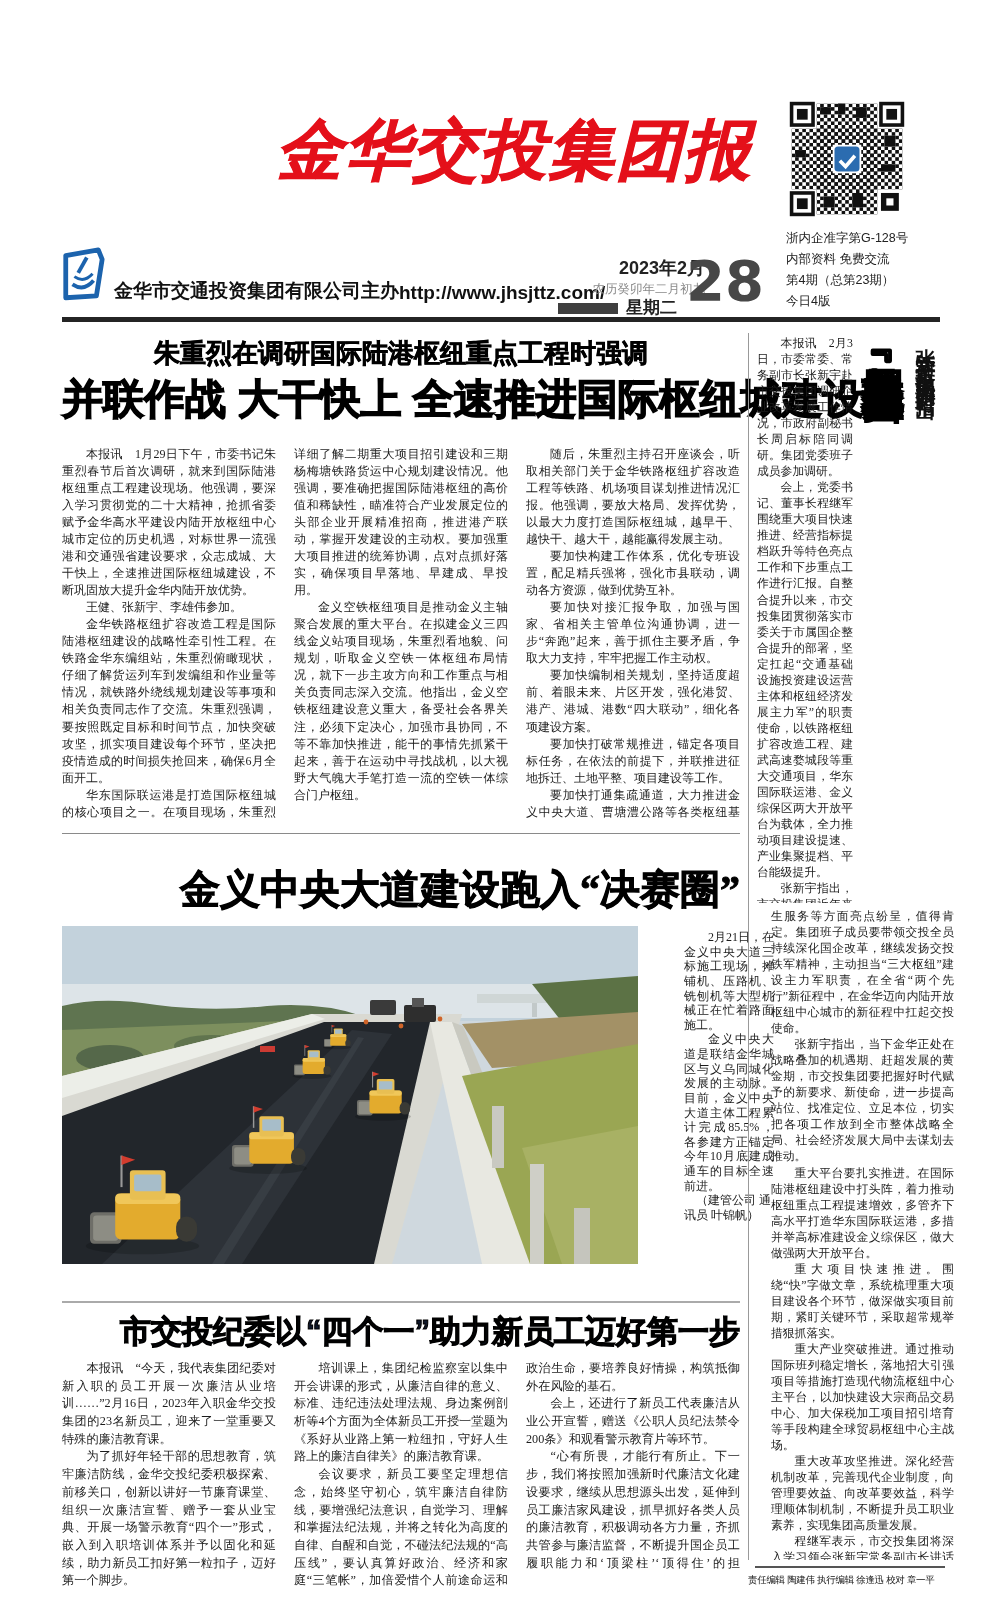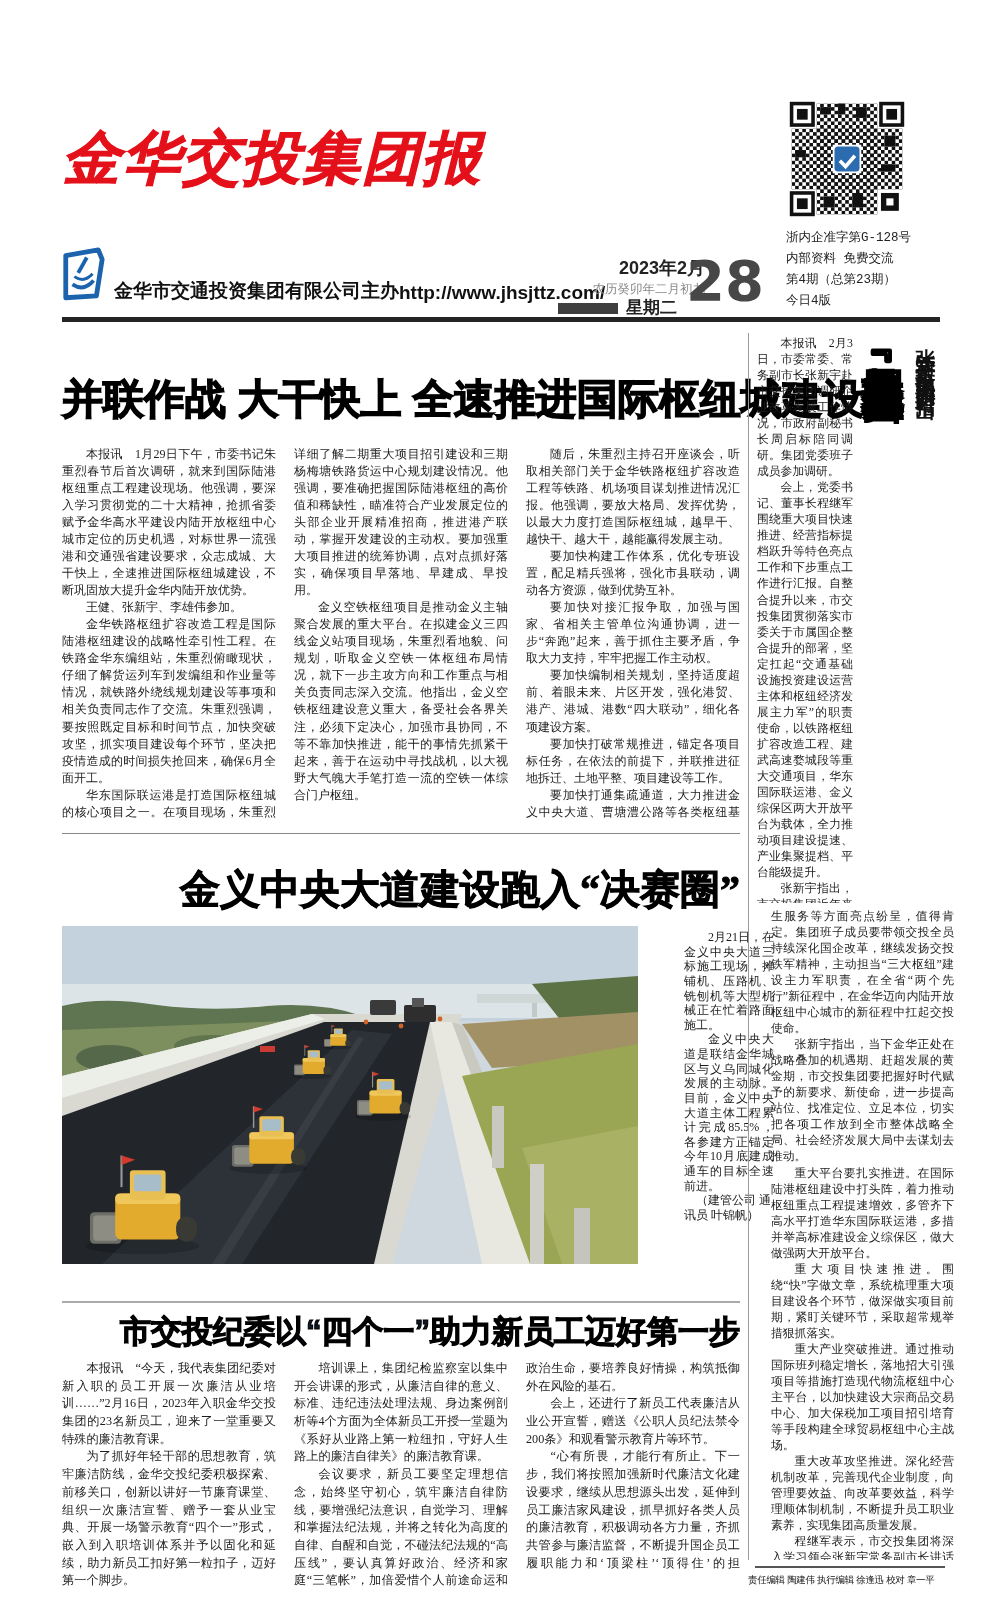--- a/index.html
+++ b/index.html
@@ -4,26 +4,26 @@
 <style>
   html,body{margin:0;padding:0;background:#f2f2f2;}
   .page{
     position:relative;width:1000px;height:1622px;margin:0 auto;background:#ffffff;
     font-family:"Liberation Serif","DejaVu Serif",serif;color:#1c1c1c;overflow:hidden;
   }
   .abs{position:absolute;box-sizing:border-box;}
 
   
   .masthead-title{
-    left:62px;top:84px;width:690px;height:148px;line-height:148px;text-align:left;
+    left:62px;top:76px;width:690px;height:148px;line-height:148px;text-align:right;
     font-family:"DejaVu Serif","Liberation Serif",serif;font-style:italic;font-weight:bold;
-    font-size:58px;color:#e4101a;letter-spacing:2px;-webkit-text-stroke:1px #e4101a;white-space:nowrap;
+    font-size:66px;color:#e4101a;letter-spacing:2px;-webkit-text-stroke:1px #e4101a;white-space:nowrap;
   }
   .qr{left:788px;top:100px;width:118px;height:118px;}
-  .pub-info{left:786px;top:228px;width:160px;font-family:Liberation Mono, monospace;
+  .pub-info{left:786px;top:228px;width:160px;font-family:Liberation Sans, sans-serif;
     font-size:12.5px;line-height:21px;color:#222;}
   .brand-logo{left:60px;top:246px;width:46px;height:56px;}
   .publisher-line{left:114px;top:252px;width:480px;height:52px;display:flex;align-items:flex-end;
     font-family:"Liberation Sans",sans-serif;font-weight:bold;font-size:19px;color:#111;white-space:nowrap;}
   .date-year{left:580px;top:256px;width:125px;text-align:right;font-family:"Liberation Sans",sans-serif;
     font-weight:800;font-size:18px;color:#222;}
   .date-lunar{left:545px;top:281px;width:160px;text-align:right;font-family:"Liberation Sans",sans-serif;
     font-size:12.5px;color:#8a8a8a;}
   .weekday-bar{left:558px;top:303px;width:60px;height:11px;background:#3f3f3f;}
   .date-weekday{left:626px;top:296px;width:80px;font-family:"Liberation Sans",sans-serif;
@@ -151,20 +151,21 @@
     <span>http://www.jhsjttz.com/</span>
   </div>
 
   <div class="abs date-year">2023年2月</div>
   <div class="abs date-lunar">农历癸卯年二月初九</div>
   <div class="abs weekday-bar"></div>
   <div class="abs date-weekday">星期二</div>
   <div class="abs date-day">28</div>
   <div class="abs masthead-rule"></div>
 
+  <div class="abs lead-kicker">朱重烈在调研国际陆港枢纽重点工程时强调</div>
   <div class="abs lead-headline">并联作战 大干快上 全速推进国际枢纽城建设</div>
   <div class="abs lead-body cols">
     
     
     <div style="display:contents"><p>本报讯　1月29日下午，市委书记朱重烈春节后首次调研，就来到国际陆港枢纽重点工程建设现场。他强调，要深入学习贯彻党的二十大精神，抢抓省委赋予金华高水平建设内陆开放枢纽中心城市定位的历史机遇，对标世界一流强港和交通强省建设要求，众志成城、大干快上，全速推进国际枢纽城建设，不断巩固放大提升金华内陆开放优势。</p><p>王健、张新宇、李雄伟参加。</p><p>金华铁路枢纽扩容改造工程是国际陆港枢纽建设的战略性牵引性工程。在铁路金华东编组站，朱重烈俯瞰现状，仔细了解货运列车到发编组和作业量等情况，就铁路外绕线规划建设等事项和相关负责同志作了交流。朱重烈强调，要按照既定目标和时间节点，加快突破攻坚，抓实项目建设每个环节，坚决把疫情造成的时间损失抢回来，确保6月全面开工。</p><p>华东国际联运港是打造国际枢纽城的核心项目之一。在项目现场，朱重烈详细了解二期重大项目招引建设和三期杨梅塘铁路货运中心规划建设情况。他强调，要准确把握国际陆港枢纽的高价值和稀缺性，瞄准符合产业发展定位的头部企业开展精准招商，推进港产联动，掌握开发建设的主动权。要加强重大项目推进的统筹协调，点对点抓好落实，确保项目早落地、早建成、早投用。</p><p>金义空铁枢纽项目是推动金义主轴聚合发展的重大平台。在拟建金义三四线金义站项目现场，朱重烈看地貌、问规划，听取金义空铁一体枢纽布局情况，就下一步主攻方向和工作重点与相关负责同志深入交流。他指出，金义空铁枢纽建设意义重大，备受社会各界关注，必须下定决心，加强市县协同，不等不靠加快推进，能干的事情先抓紧干起来，善于在运动中寻找战机，以大视野大气魄大手笔打造一流的空铁一体综合门户枢纽。</p><p>随后，朱重烈主持召开座谈会，听取相关部门关于金华铁路枢纽扩容改造工程等铁路、机场项目谋划推进情况汇报。他强调，要放大格局、发挥优势，以最大力度打造国际枢纽城，越早干、越快干、越大干，越能赢得发展主动。</p><p>要加快构建工作体系，优化专班设置，配足精兵强将，强化市县联动，调动各方资源，做到优势互补。</p><p>要加快对接汇报争取，加强与国家、省相关主管单位沟通协调，进一步“奔跑”起来，善于抓住主要矛盾，争取大力支持，牢牢把握工作主动权。</p><p>要加快编制相关规划，坚持适度超前、着眼未来、片区开发，强化港贸、港产、港城、港数“四大联动”，细化各项建设方案。</p><p>要加快打破常规推进，锚定各项目标任务，在依法的前提下，并联推进征地拆迁、土地平整、项目建设等工作。</p><p>要加快打通集疏通道，大力推进金义中央大道、曹塘澧公路等各类枢纽基础设施建设，全面提高集散分拨、多式联运等能力。</p></div>
     
   </div>
 
   <div class="abs rule-thin" style="left:62px;top:833px;width:678px;"></div>
 

